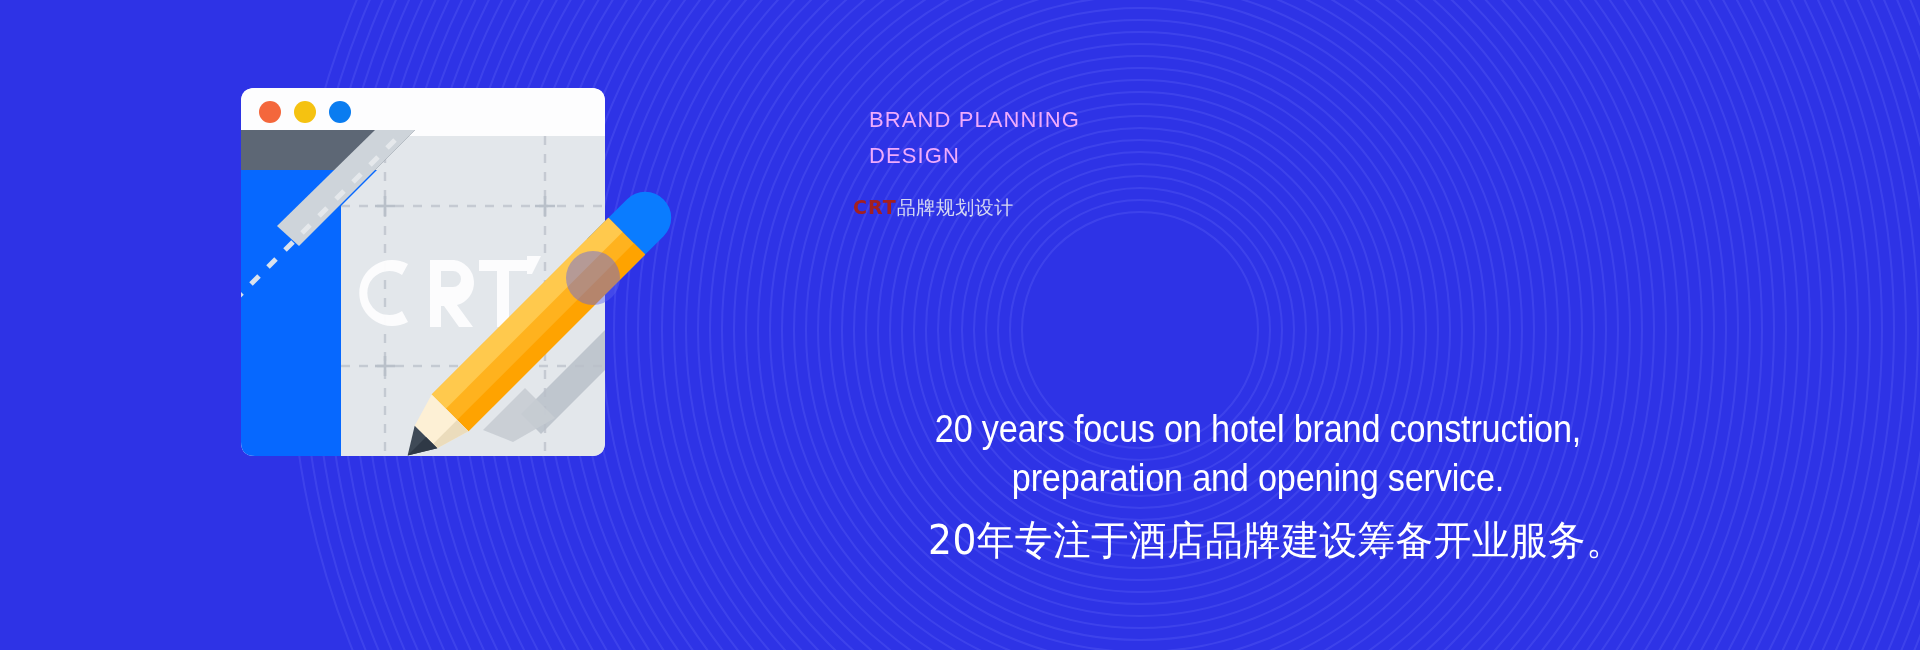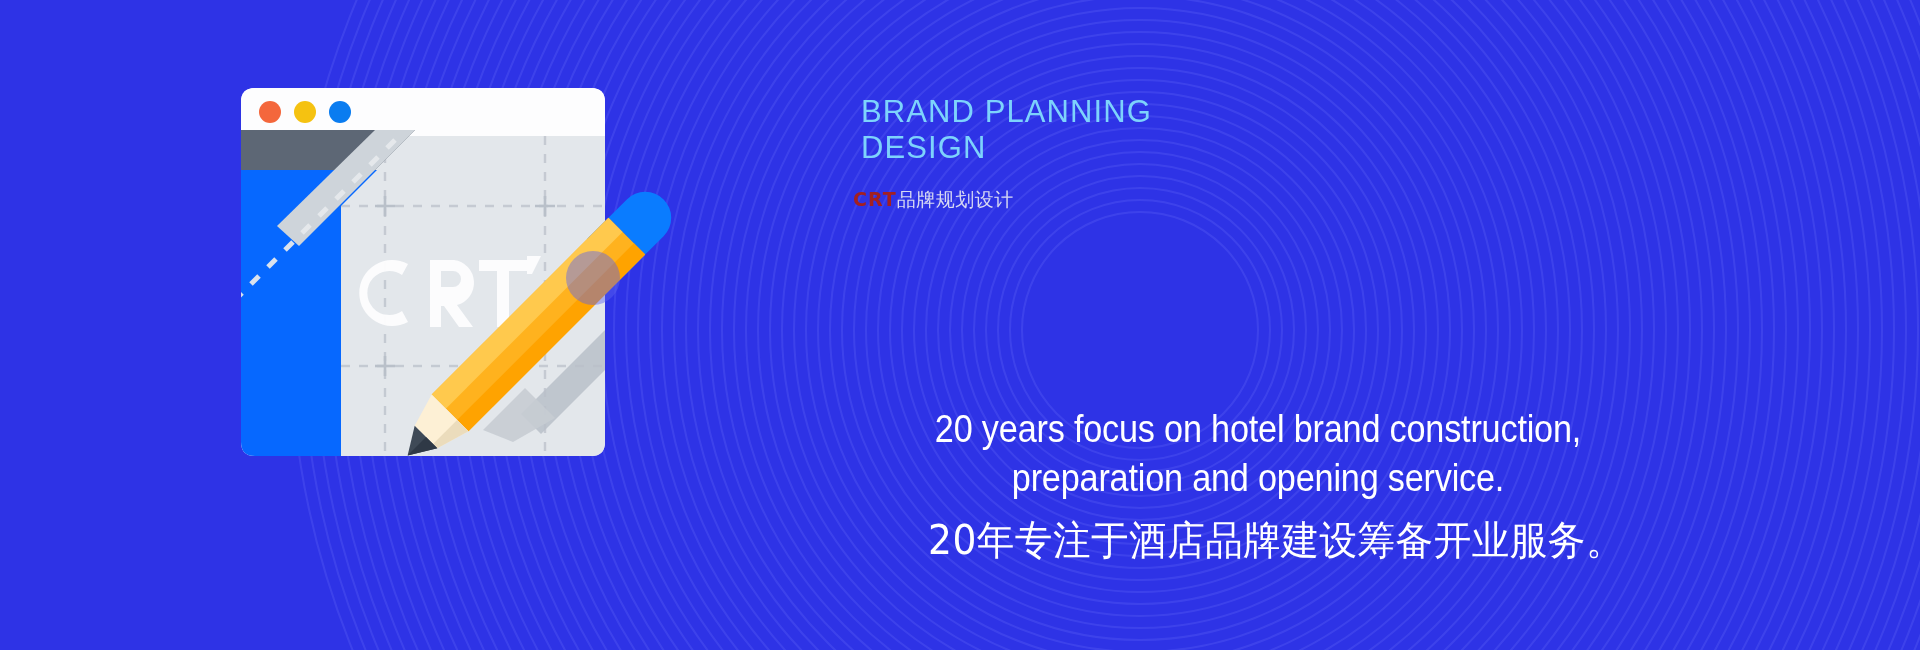--- a/index.html
+++ b/index.html
@@ -18,27 +18,27 @@
 
   
   .illus{position:absolute;left:225px;top:78px;width:480px;height:480px;}
   .illus svg{display:block;overflow:visible;}
 
   
   .eyebrow-block{
     position:absolute;left:853px;top:86px;width:520px;
   }
   .eyebrow-en{
-    color:#7dd3fc;
-    font-size:31px;
+    color:#f0abfc;
+    font-size:22px;
     line-height:36px;
     letter-spacing:1.1px;
     font-weight:400;
     white-space:pre-line;
-    margin:8px;
+    margin:16px;
   }
   .eyebrow-cn{
     margin:20px 0 0 0;
     font-size:19px;
     line-height:26px;
     color:#D7D9F2;
     letter-spacing:0.5px;
     font-family:"DejaVu Sans","Liberation Sans",sans-serif;
   }
   .eyebrow-cn .crt-red{color:#A32020;font-weight:700;letter-spacing:1px;}

